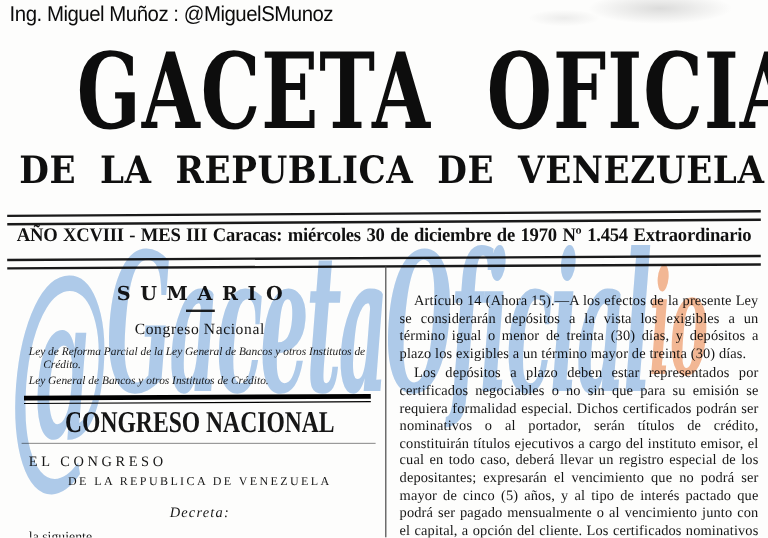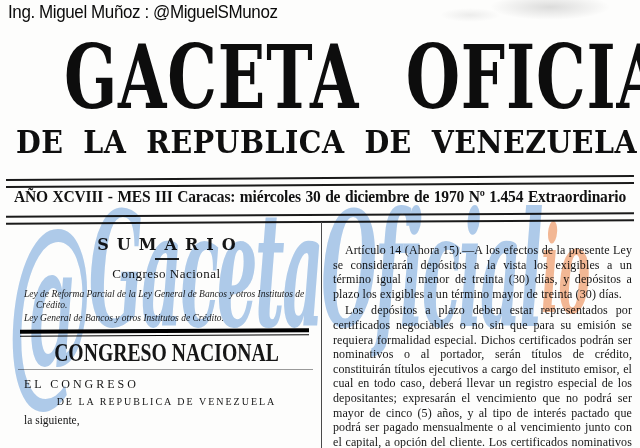--- a/index.html
+++ b/index.html
@@ -122,20 +122,21 @@
       <div class="sumario-section">Congreso Nacional</div>
       <div class="sumario-items">
         <div class="sumario-item">Ley de Reforma Parcial de la Ley General de Bancos y otros Institutos de Crédito.</div>
         <div class="sumario-item">Ley General de Bancos y otros Institutos de Crédito.</div>
       </div>
       <div class="bar-rule"></div>
       <div class="congreso-header">CONGRESO NACIONAL</div>
       <div class="thin-rule"></div>
       <div class="el-congreso">EL CONGRESO</div>
       <div class="de-la-rep">DE LA REPUBLICA DE VENEZUELA</div>
+      <div class="decreta">Decreta:</div>
       <div class="la-siguiente">la siguiente,</div>
 
     </div>
 
     <div class="col-right">
       <p class="body-par">Artículo 14 (Ahora 15).—A los efectos de la presente Ley se considerarán depósitos a la vista los exigibles a un término igual o menor de treinta (30) días, y depósitos a plazo los exigibles a un término mayor de treinta (30) días.</p>
       <p class="body-par">Los depósitos a plazo deben estar representados por certificados negociables o no sin que para su emisión se requiera formalidad especial.  Dichos certificados podrán ser nominativos o al portador, serán títulos de crédito, constituirán títulos ejecutivos a cargo del instituto emisor, el cual en todo caso, deberá llevar un registro especial de los depositantes; expresarán el vencimiento que no podrá ser mayor de cinco (5) años, y al tipo de interés pactado que podrá ser pagado mensualmente o al vencimiento junto con el capital, a opción del cliente. Los certificados nominativos  contendrán además el nombre del depositante y cuando sean negociables, su condición de tales y demás menciones que determine el instituto.</p>
     </div>
 
   </div>

